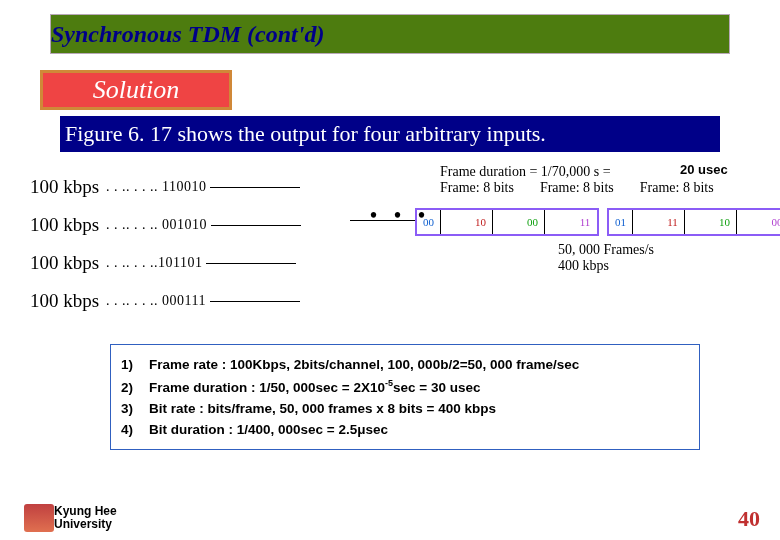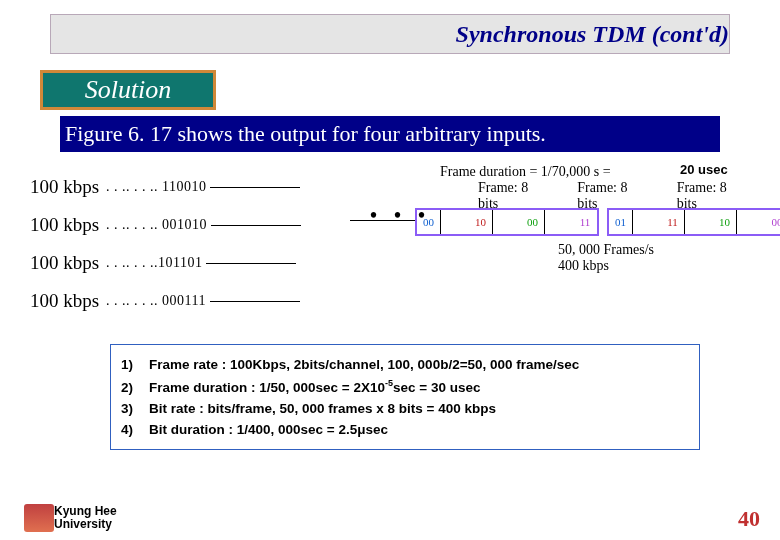--- a/index.html
+++ b/index.html
@@ -7,38 +7,38 @@
     width: 780px;
     height: 540px;
     background: #fff;
     font-family: "Times New Roman", serif;
     position: relative;
     overflow: hidden;
   }
   .title-bar {
     margin: 14px 50px 0 50px;
     height: 40px;
-    background: #e5e5e5;
+    background: #4d7c0f;
     border: 1px solid #b8a8b8;
     display: flex;
     align-items: center;
-    justify-content: flex-end;
+    justify-content: flex-start;
   }
   .title-bar span {
     font-size: 24px;
     font-weight: bold;
     font-style: italic;
     color: #000088;
   }
   .title-contd { color: #000088; }
   .solution-box {
     margin: 16px 0 0 40px;
-    width: 176px;
+    width: 192px;
     height: 40px;
-    background: #0f766e;
+    background: #ef4444;
     border: 3px solid #d08838;
     display: flex;
     align-items: center;
     justify-content: center;
   }
   .solution-box span {
     color: #fff;
     font-style: italic;
     font-size: 26px;
     font-family: "Times New Roman", serif;
@@ -91,21 +91,21 @@
     left: 340px; top: 44px;
     font-size: 20px; font-weight: bold;
     letter-spacing: 6px;
   }
   .frame-top {
     position: absolute;
     left: 410px; top: 4px;
     font-size: 14px;
     font-family: "Times New Roman", serif;
   }
-  .frame-top .line2 { display: flex; gap: 26px; margin-left: 38px; }
+  .frame-top .line2 { display: flex; gap: 26px; }
   .usec-label {
     position: absolute;
     left: 650px; top: 2px;
     font-size: 13px; font-weight: bold;
     font-family: Arial, sans-serif;
     color: #000;
   }
   .frames {
     position: absolute;
     left: 385px; top: 48px;

